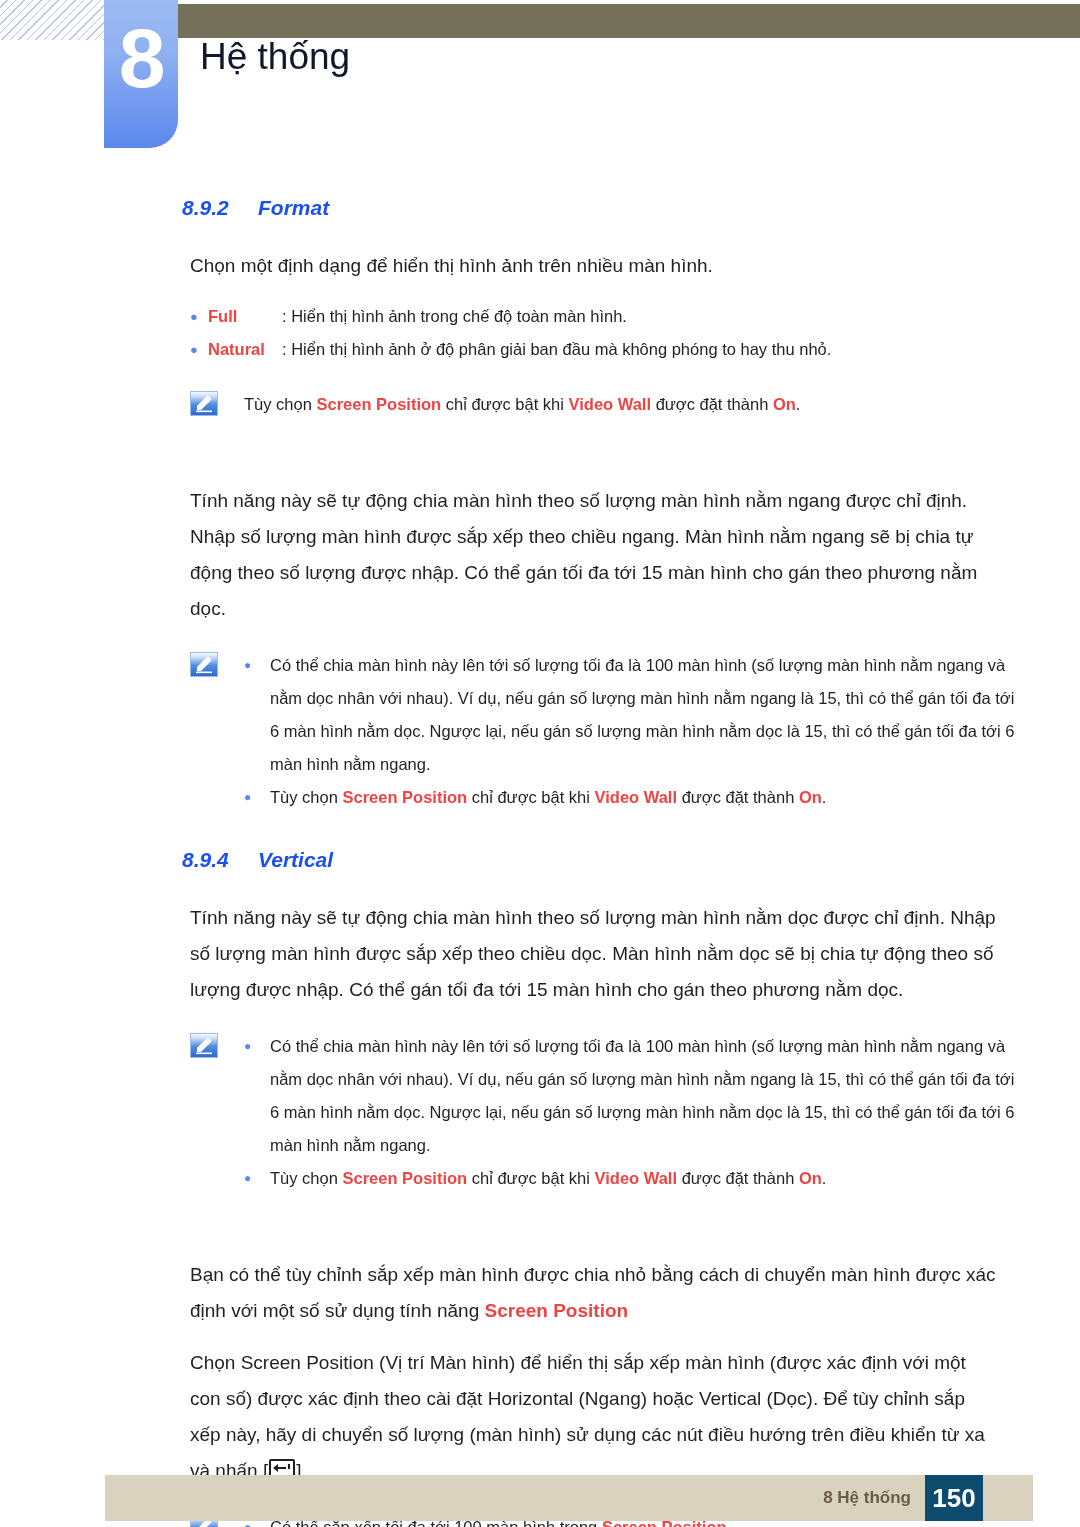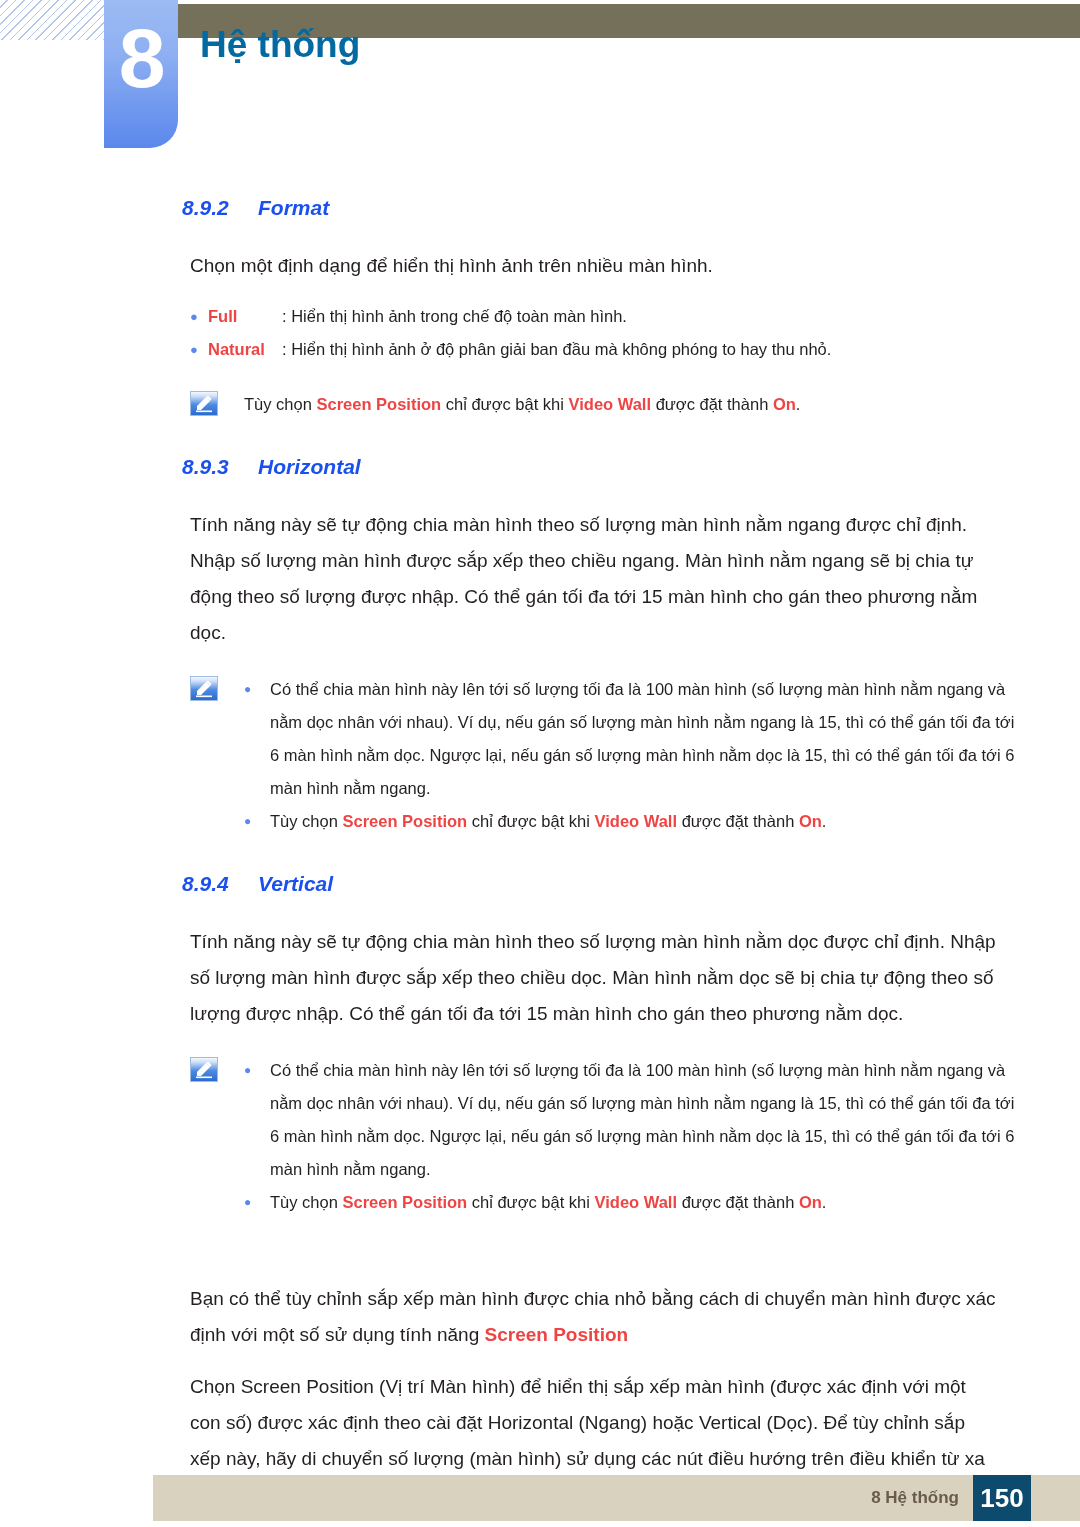--- a/index.html
+++ b/index.html
@@ -60,24 +60,24 @@
     color: #ffffff;
     font-size: 84px;
     font-weight: bold;
     line-height: 1;
     margin-top: 16px;
     letter-spacing: -2px;
   }
   .chapter-title {
     position: absolute;
     left: 200px;
-    top: 24px;
-    color: #0369a1;
+    top: 36px;
+    color: #0f172a;
     font-size: 37px;
-    font-weight: bold;
+    font-weight: normal;
   }
 
   
   .content {
     position: absolute;
     left: 0;
     top: 196px;
     width: 1080px;
   }
   .sec-head {
@@ -207,21 +207,20 @@
   .footer {
     position: absolute;
     left: 105px;
     bottom: 6px;
     width: 928px;
     height: 46px;
     background: #D8D2BF;
     display: flex;
     align-items: center;
     justify-content: flex-end;
-    margin-left: 48px;
   }
   .footer-label {
     color: #6B5B4B;
     font-size: 17px;
     font-weight: bold;
     margin-right: 14px;
   }
   .footer-page {
     background: #0c4a6e;
     color: #ffffff;
@@ -280,24 +279,20 @@
         <path d="M2,15 L2,11 L11,2 L15,6 L6,15 Z" fill="#ffffff"></path>
         <path d="M11,2 L13,0.5 L16.5,4 L15,6 Z" fill="#ffffff"></path>
         <rect x="1" y="15.5" width="16" height="1.6" fill="#ffffff"></rect>
       </svg>
     </div>
     <div class="txt"><span>Tùy chọn </span><b class="kw">Screen Position</b><span> chỉ được bật khi </span><b class="kw">Video Wall</b><span> được đặt thành </span><b class="kw">On</b><span>.</span></div>
   </div>
 
   <div class="sp34"></div>
 
-  <div class="sec-head">
-    <span class="sec-num">8.9.3</span>
-    <span class="sec-title">Horizontal</span>
-  </div>
   <div class="sp28"></div>
   <div class="para">Tính năng này sẽ tự động chia màn hình theo số lượng màn hình nằm ngang được chỉ định. Nhập số lượng màn hình được sắp xếp theo chiều ngang. Màn hình nằm ngang sẽ bị chia tự động theo số lượng được nhập. Có thể gán tối đa tới 15 màn hình cho gán theo phương nằm dọc.</div>
   <div class="sp22"></div>
 
   <div class="note">
     <div class="note-icon">
       <svg width="19" height="18" viewBox="0 0 19 18">
         <path d="M2,15 L2,11 L11,2 L15,6 L6,15 Z" fill="#ffffff"></path>
         <path d="M11,2 L13,0.5 L16.5,4 L15,6 Z" fill="#ffffff"></path>
         <rect x="1" y="15.5" width="16" height="1.6" fill="#ffffff"></rect>

